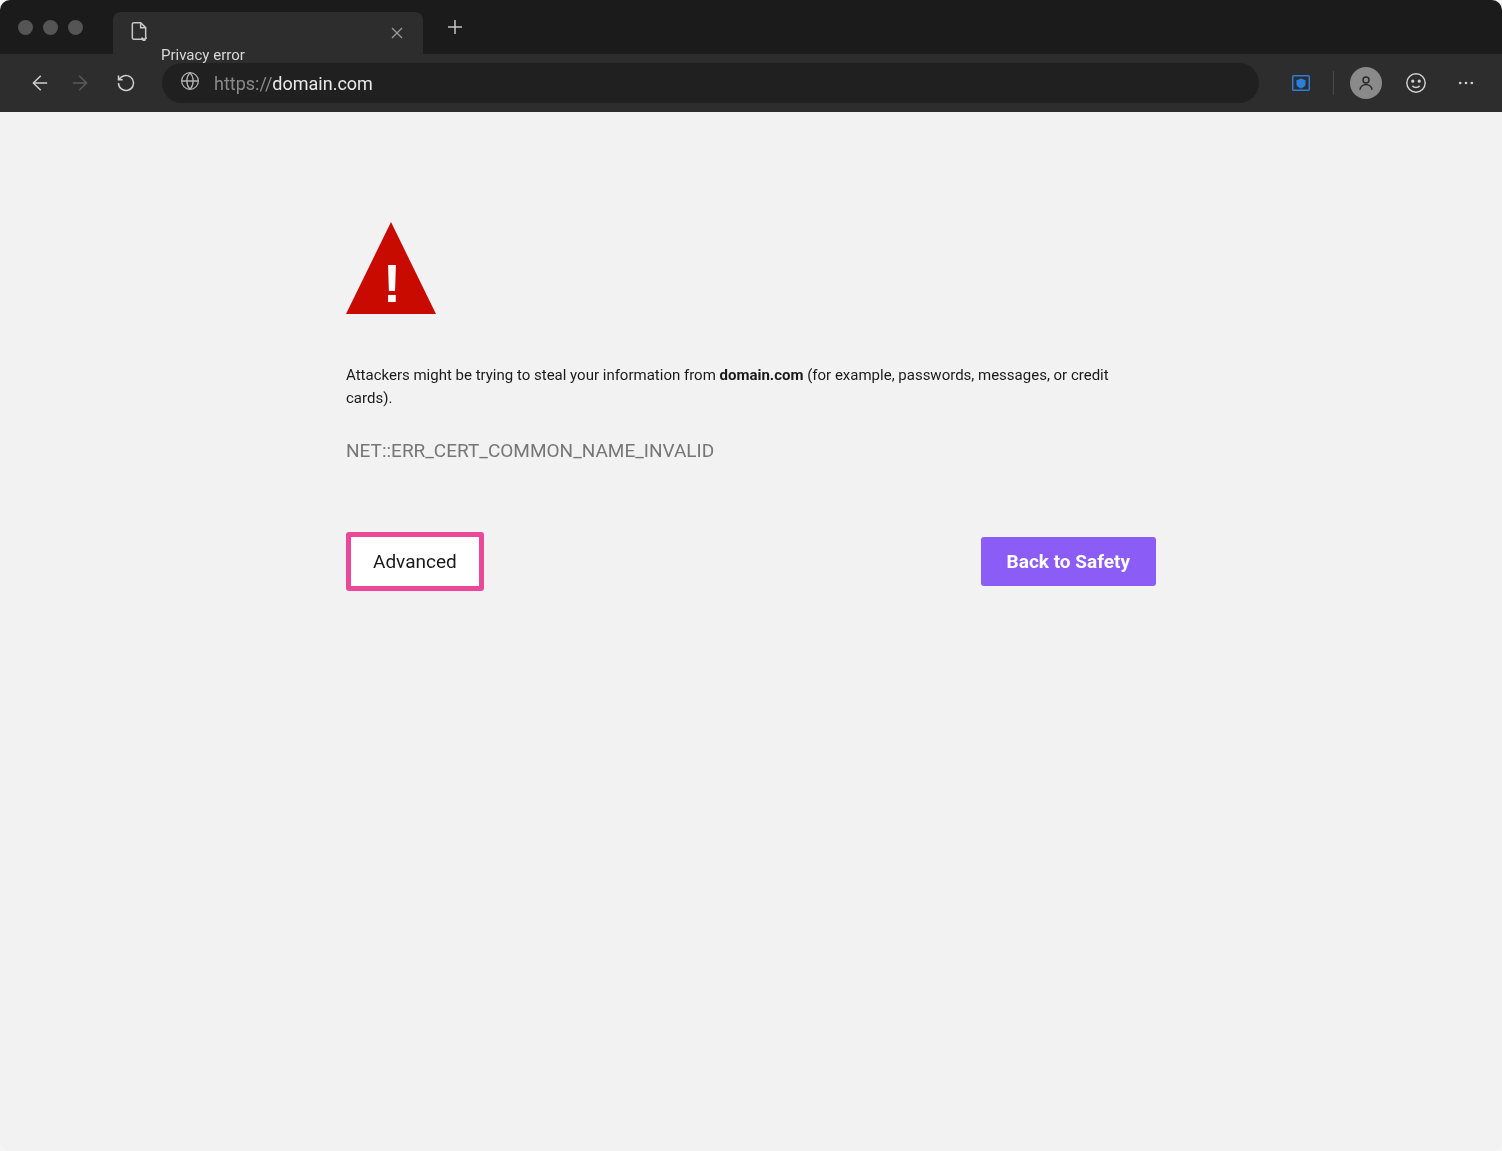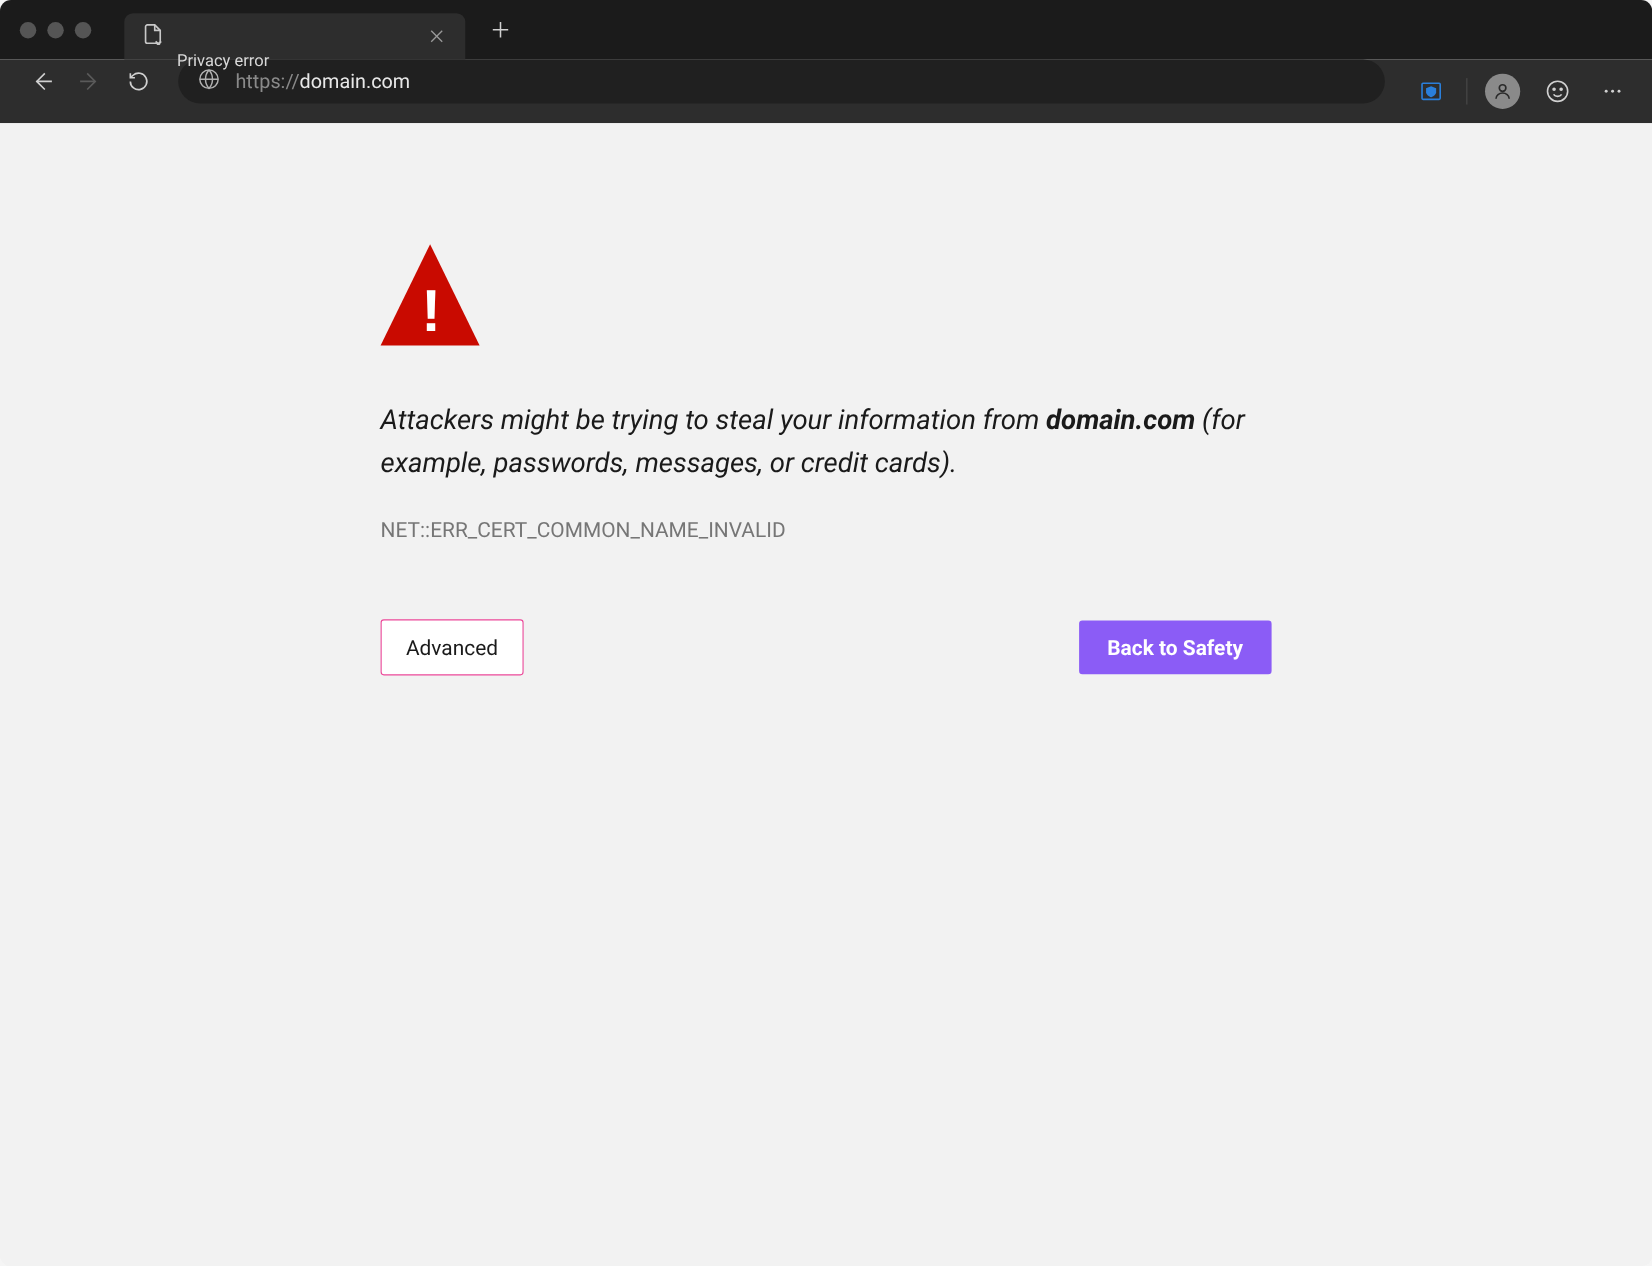--- a/index.html
+++ b/index.html
@@ -76,20 +76,21 @@
       width: 32px;
       height: 32px;
       display: flex;
       align-items: center;
       justify-content: center;
     }
     .toolbar {
       background: #2d2d2d;
       height: 58px;
       display: flex;
+      align-items: center;
       padding: 0 18px;
       gap: 4px;
     }
     .nav-btn {
       width: 40px;
       height: 40px;
       display: flex;
       align-items: center;
       justify-content: center;
       cursor: pointer;
@@ -178,25 +179,24 @@
       font-family: Arial, sans-serif;
     }
     .error-heading {
       font-size: 37px;
       font-weight: 700;
       color: #1a1a1a;
       margin-bottom: 32px;
       letter-spacing: -0.5px;
     }
     .error-description {
-      font-size: 25px;
+      font-size: 15px;
       color: #1a1a1a;
       line-height: 1.55;
       margin-bottom: 28px;
-      font-style: italic;
     }
     .error-description .domain-bold {
       font-weight: 700;
     }
     .error-code {
       font-size: 19px;
       color: #767676;
       margin-bottom: 70px;
     }
     .button-row {
@@ -208,21 +208,21 @@
       padding: 13px 22px;
       font-size: 19px;
       border-radius: 3px;
       cursor: pointer;
       border: none;
       font-family: inherit;
     }
     .btn-secondary {
       background: white;
       color: #1a1a1a;
-      border: 1px solid #ec4899;
+      border: 5px solid #ec4899;
     }
     .btn-primary {
       background: #8b5cf6;
       color: white;
       font-weight: 700;
       padding: 13px 26px;
     }
     .page-icon-svg {
       width: 20px;
       height: 20px;

